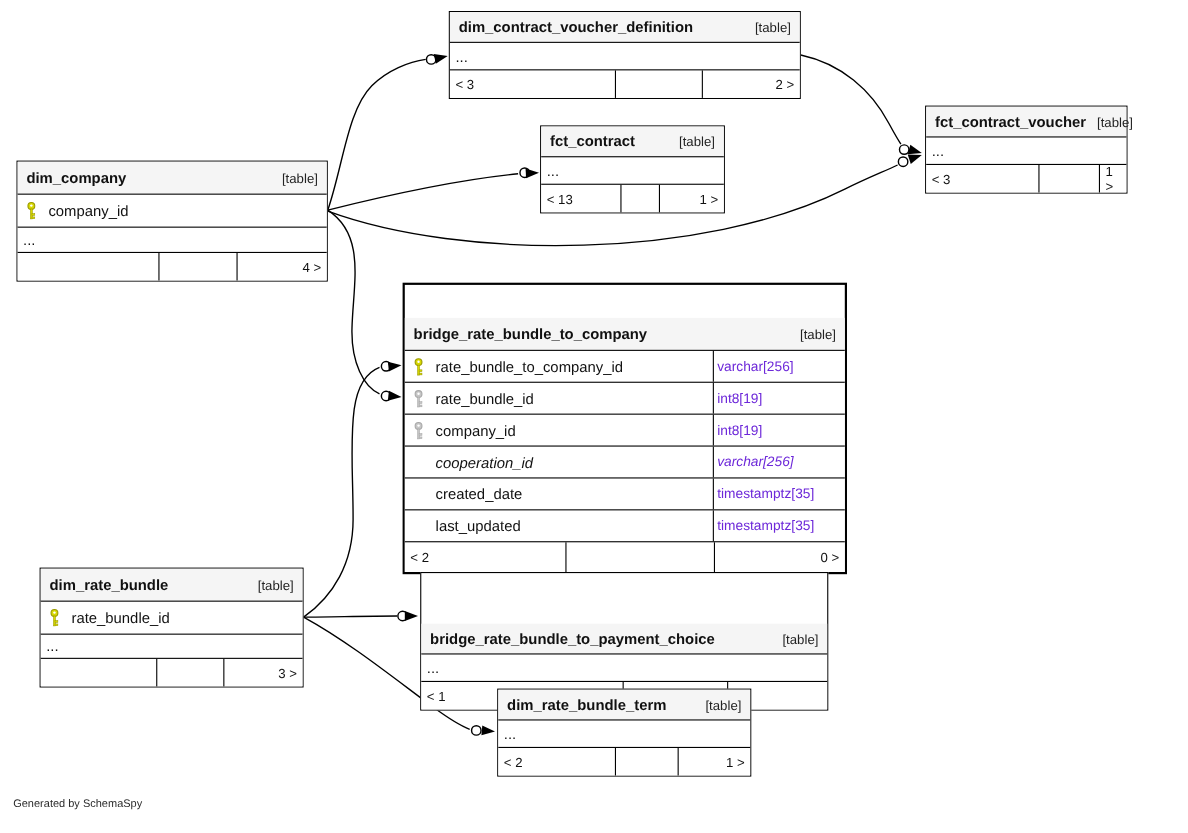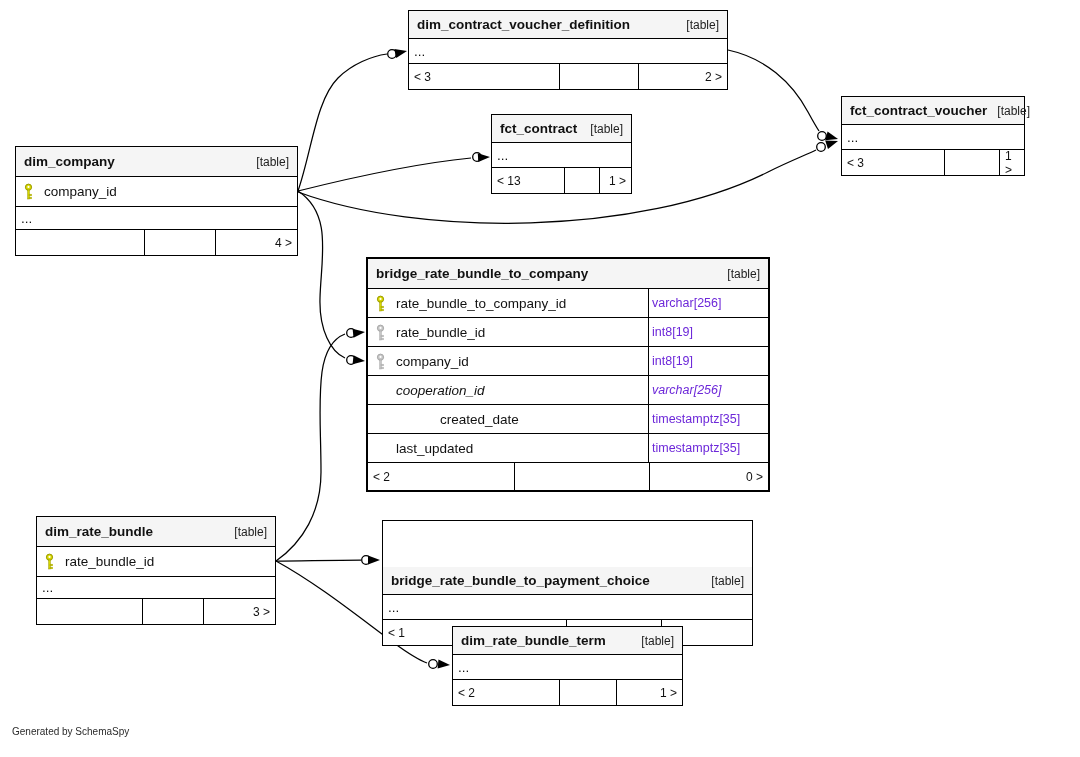--- a/index.html
+++ b/index.html
@@ -150,38 +150,38 @@
           <div class="namecell">
             <span class="colname">...</span>
           </div>
         </div>
         <div class="statsrow" style="height: 26px;">
           <div class="statscell" style="width:128px"></div>
           <div class="statscell" style="width:71px"></div>
           <div class="statscell right" style="flex:1">4 &gt;</div>
         </div>
       </div>
-      <div class="tbl" style="left: 491px; top: 114px; width: 141px;">
+      <div class="tbl" style="left: 491px; top: 114px; width: 168px;">
         <div class="tbl-header" style="height: 27px;">
           <span class="tname">fct_contract</span>
           <span class="ttag">[table]</span>
         </div>
         <div class="trow ellipsis" style="height: 25px;">
           <div class="namecell">
             <span class="colname">...</span>
           </div>
         </div>
         <div class="statsrow" style="height: 26px;">
           <div class="statscell" style="width:72px">&lt; 13</div>
           <div class="statscell" style="width:35px"></div>
           <div class="statscell right" style="flex:1">1 &gt;</div>
         </div>
       </div>
       <div class="tbl focus" style="left: 366px; top: 257px; width: 404px;">
-        <div class="tbl-header" style="height: 29px;">
+        <div class="tbl-header" style="height: 29px; margin-top: 30px;">
           <span class="tname">bridge_rate_bundle_to_company</span>
           <span class="ttag">[table]</span>
         </div>
         <div class="trow" style="height: 29px;">
           <div class="namecell">
             <span class="iconbox">
               <svg width="11" height="17" viewBox="0 0 11 17">
     <circle cx="5.5" cy="4.2" r="3.1" fill="#d8d800" stroke="#9a9a00" stroke-width="1"></circle>
     <circle cx="5.5" cy="3.9" r="1.1" fill="#ffffff"></circle>
     <rect x="4.6" y="7" width="1.8" height="9" fill="#d8d800" stroke="#9a9a00" stroke-width="0.5"></rect>
@@ -223,21 +223,21 @@
           </div>
           <div class="typecell" style="width:120px">int8[19]</div>
         </div>
         <div class="trow" style="height: 29px; font-style: italic;">
           <div class="namecell">
             <span class="iconbox"></span>
             <span class="colname">cooperation_id</span>
           </div>
           <div class="typecell" style="width:120px">varchar[256]</div>
         </div>
-        <div class="trow" style="height: 29px; padding-left: 44px;">
+        <div class="trow" style="height: 29px;">
           <div class="namecell">
             <span class="iconbox"></span>
             <span class="colname">created_date</span>
           </div>
           <div class="typecell" style="width:120px">timestamptz[35]</div>
         </div>
         <div class="trow" style="height: 29px;">
           <div class="namecell">
             <span class="iconbox"></span>
             <span class="colname">last_updated</span>

